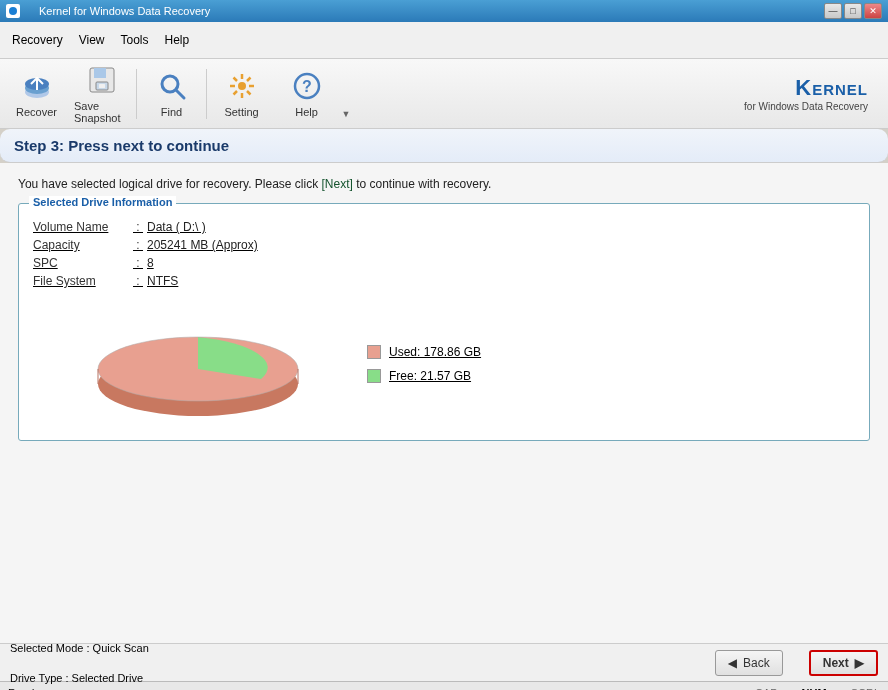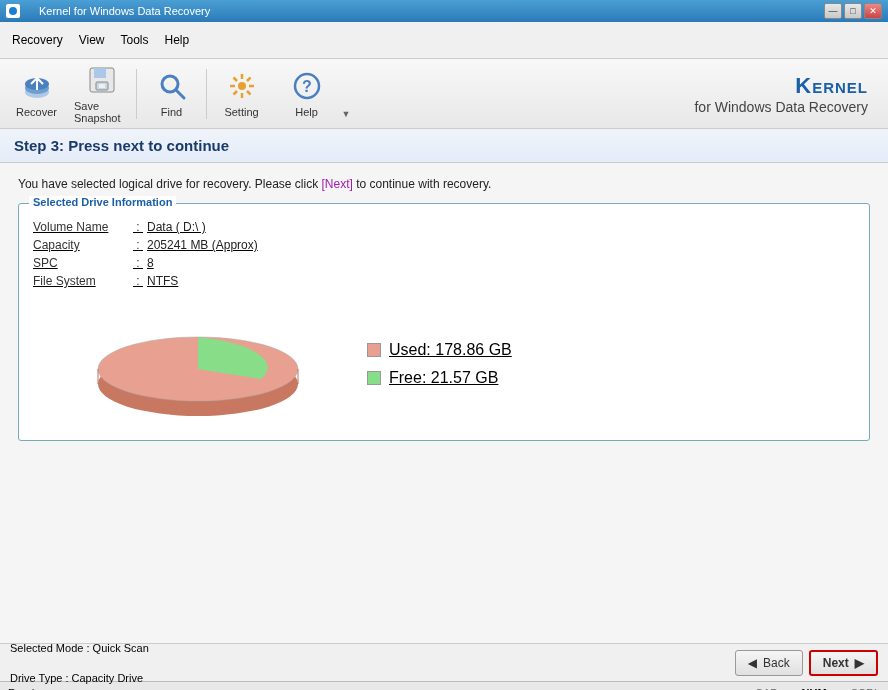--- a/index.html
+++ b/index.html
@@ -115,48 +115,49 @@
       color: #333;
     }
     .brand-kernel {
       font-size: 22px;
       font-weight: bold;
       color: #1a5fa8;
       letter-spacing: 1px;
       font-variant: small-caps;
     }
     .brand-sub {
-      font-size: 14px;
+      font-size: 10px;
       color: #444;
     }
 
     
     .step-header {
       background: linear-gradient(to bottom, #f0f4fa, #e4ecf8);
       border-bottom: 1px solid #ccc;
       padding: 8px 14px;
       font-size: 15px;
       font-weight: bold;
       color: #1a3a6a;
+      border-radius: 10px;
     }
 
     
     .main-content {
       background: #f5f5f5;
       padding: 14px 18px;
       flex: 1;
       height: calc(690px - 22px - 22px - 70px - 36px - 38px - 22px);
       overflow: hidden;
     }
     .info-text {
       font-size: 12px;
       color: #222;
       margin-bottom: 12px;
     }
-    .info-text span { color: #a21caf; }
+    .info-text span { color: #14532d; }
 
     
     .drive-info-box {
       border: 1px solid #7ab;
       border-radius: 3px;
       padding: 10px 14px 16px 14px;
       background: white;
       position: relative;
       margin-bottom: 10px;
       text-decoration: underline;
@@ -201,21 +202,21 @@
     .legend {
       margin-left: 24px;
       display: flex;
       flex-direction: column;
       gap: 10px;
     }
     .legend-item {
       display: flex;
       align-items: center;
       gap: 8px;
-      font-size: 16px;
+      font-size: 12px;
     }
     .legend-color {
       width: 14px;
       height: 14px;
       border: 1px solid #999;
     }
 
     
     .status-bar {
       background: #f0f0f0;
@@ -249,20 +250,21 @@
       font-size: 12px;
       display: flex;
       align-items: center;
       gap: 6px;
       color: #333;
     }
     .nav-btn.next {
       background: linear-gradient(to bottom, #f5f5f5, #e0e0e0);
       border: 2px solid #cc0000;
       font-weight: bold;
+      margin-left: 20px;
     }
 
     
     .bottom-bar {
       background: #e8e8e8;
       border-top: 1px solid #bbb;
       height: 22px;
       display: flex;
       align-items: center;
       padding: 0 8px;
@@ -450,21 +452,21 @@
 <div class="status-bar">
   <div class="status-left">
     <div>
       <span>Selected Mode</span>
       <span> : </span>
       <span>Quick Scan</span>
     </div>
     <div>
       <span>Drive Type</span>
       <span> : </span>
-      <span>Capacity Drive</span>
+      <span>Selected Drive</span>
     </div>
   </div>
   <div class="status-right">
     <button class="nav-btn">
       <span>◀</span>
       <span>Back</span>
     </button>
     <button class="nav-btn next">
       <span>Next</span>
       <span>▶</span>

